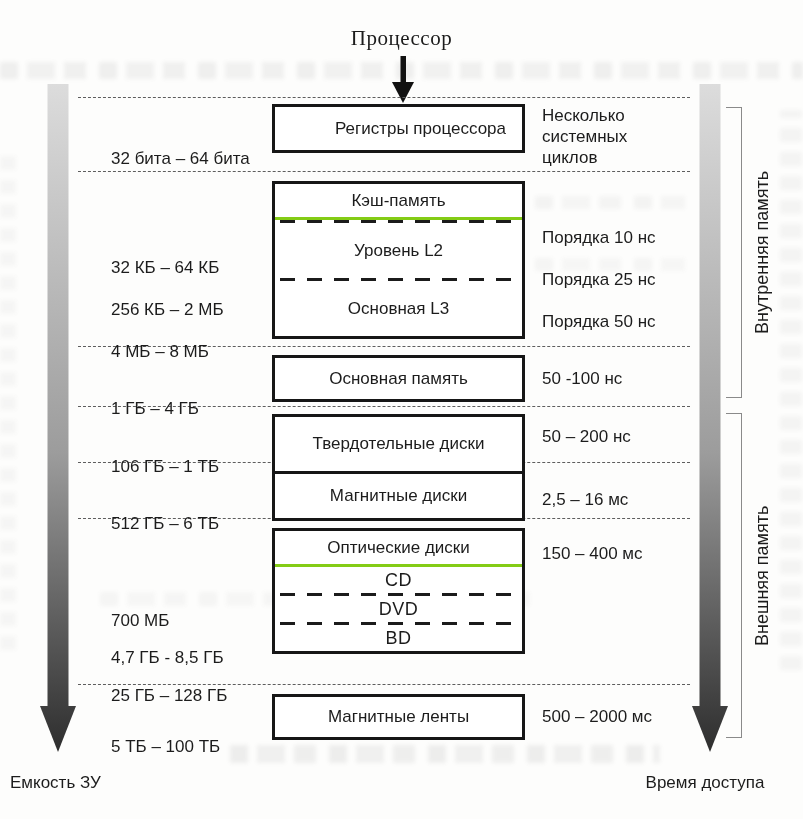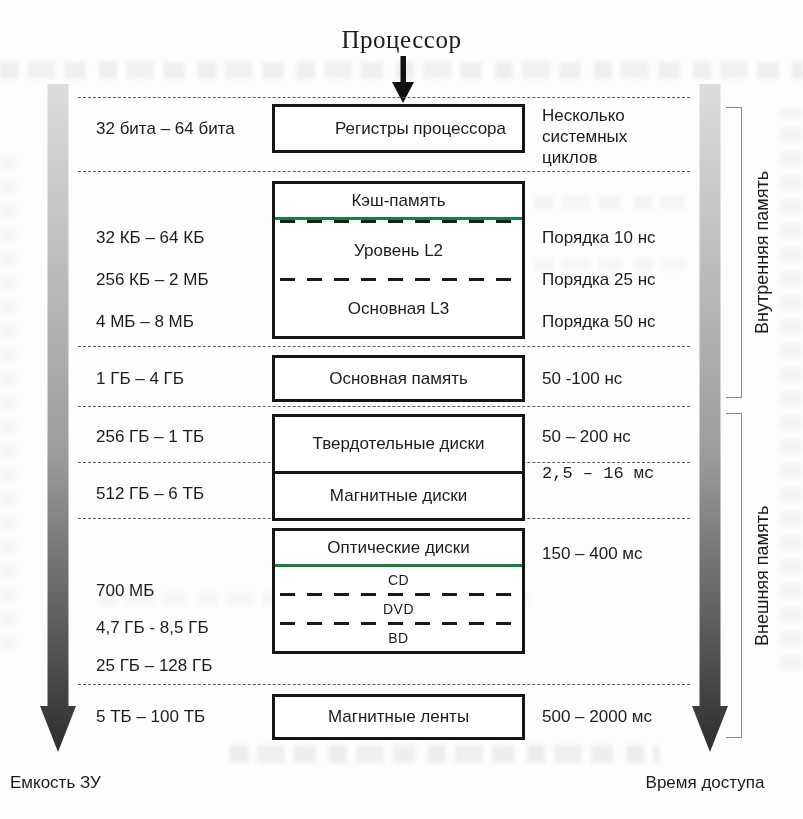--- a/index.html
+++ b/index.html
@@ -24,21 +24,21 @@
   }
   .smudge.v{
     background:repeating-linear-gradient(0deg,
       rgba(110,110,110,.5) 0 14px, rgba(110,110,110,0) 14px 24px);
   }
   
   .proc-title{
     position:absolute;left:0;top:26px;width:803px;
     text-align:center;
     font-family:"Liberation Serif", serif;
-    font-size:25px;letter-spacing:.5px;
+    font-size:21px;letter-spacing:.5px;
   }
   .down-arrow{position:absolute;left:390px;top:56px;}
   .axis-arrow{position:absolute;top:84px;}
   .axis-arrow.left{left:40px;}
   .axis-arrow.right{left:692px;}
   .axis-label{
     position:absolute;top:773px;
     font-size:17px;
   }
   .axis-label.left{left:10px;}
@@ -56,30 +56,30 @@
     background:#fff;
     display:flex;flex-direction:column;
     font-size:17px;
   }
   .box .cell{
     flex:1;display:flex;align-items:center;justify-content:center;
     text-align:center;
   }
   .box .head{
     flex:0 0 33px;display:flex;align-items:center;justify-content:center;
-    border-bottom:3px solid #15803d;
-  }
-  .box .small{font-size:14px;letter-spacing:.5px;}
+    border-bottom:3px solid #84cc16;
+  }
+  .box .small{font-size:18px;letter-spacing:.5px;}
   .dashsep{
     flex:0 0 3px;margin:0 5px;
     background:repeating-linear-gradient(90deg,#1b1b1b 0 15px,transparent 15px 27px);
   }
   
   .cap,.acc{position:absolute;font-size:17px;line-height:21px;white-space:nowrap;}
-  .cap{left:96px;}
+  .cap{left:111px;margin-top:30px;}
   .acc{left:542px;}
   .acc.wrap{white-space:normal;width:120px;}
   
   .bracket{
     position:absolute;left:726px;width:16px;
     box-sizing:border-box;
     border-top:1.5px solid #8a8a8a;
     border-right:1.5px solid #8a8a8a;
     border-bottom:1.5px solid #8a8a8a;
   }
@@ -180,34 +180,34 @@
 
   <div class="box" style="top:694px;height:46px;">
     <div class="cell">Магнитные ленты</div>
   </div>
 
   <div class="cap" style="top:118px;">32 бита – 64 бита</div>
   <div class="cap" style="top:227px;">32 КБ – 64 КБ</div>
   <div class="cap" style="top:269px;">256 КБ – 2 МБ</div>
   <div class="cap" style="top:311px;">4 МБ – 8 МБ</div>
   <div class="cap" style="top:368px;">1 ГБ – 4 ГБ</div>
-  <div class="cap" style="top:426px;">256 ГБ – 1 ТБ</div>
+  <div class="cap" style="top:426px;">106 ГБ – 1 ТБ</div>
   <div class="cap" style="top:483px;">512 ГБ – 6 ТБ</div>
   <div class="cap" style="top:580px;">700 МБ</div>
   <div class="cap" style="top:617px;">4,7 ГБ - 8,5 ГБ</div>
   <div class="cap" style="top:655px;">25 ГБ – 128 ГБ</div>
   <div class="cap" style="top:706px;">5 ТБ – 100 ТБ</div>
 
   <div class="acc wrap" style="top:105px;">Несколько системных циклов</div>
   <div class="acc" style="top:227px;">Порядка 10 нс</div>
   <div class="acc" style="top:269px;">Порядка 25 нс</div>
   <div class="acc" style="top:311px;">Порядка 50 нс</div>
   <div class="acc" style="top:368px;">50 -100 нс</div>
   <div class="acc" style="top:426px;">50 – 200 нс</div>
-  <div class="acc" style="top:463px;font-family:Liberation Mono, monospace;">2,5 – 16 мс</div>
+  <div class="acc" style="top:489px;">2,5 – 16 мс</div>
   <div class="acc" style="top:543px;">150 – 400 мс</div>
   <div class="acc" style="top:706px;">500 – 2000 мс</div>
 
   <div class="bracket" style="top:107px;height:291px;"></div>
   <div class="group-label" style="top:107px;height:291px;">Внутренняя память</div>
 
   <div class="bracket" style="top:413px;height:325px;"></div>
   <div class="group-label" style="top:413px;height:325px;">Внешняя память</div>
 
 </div>

